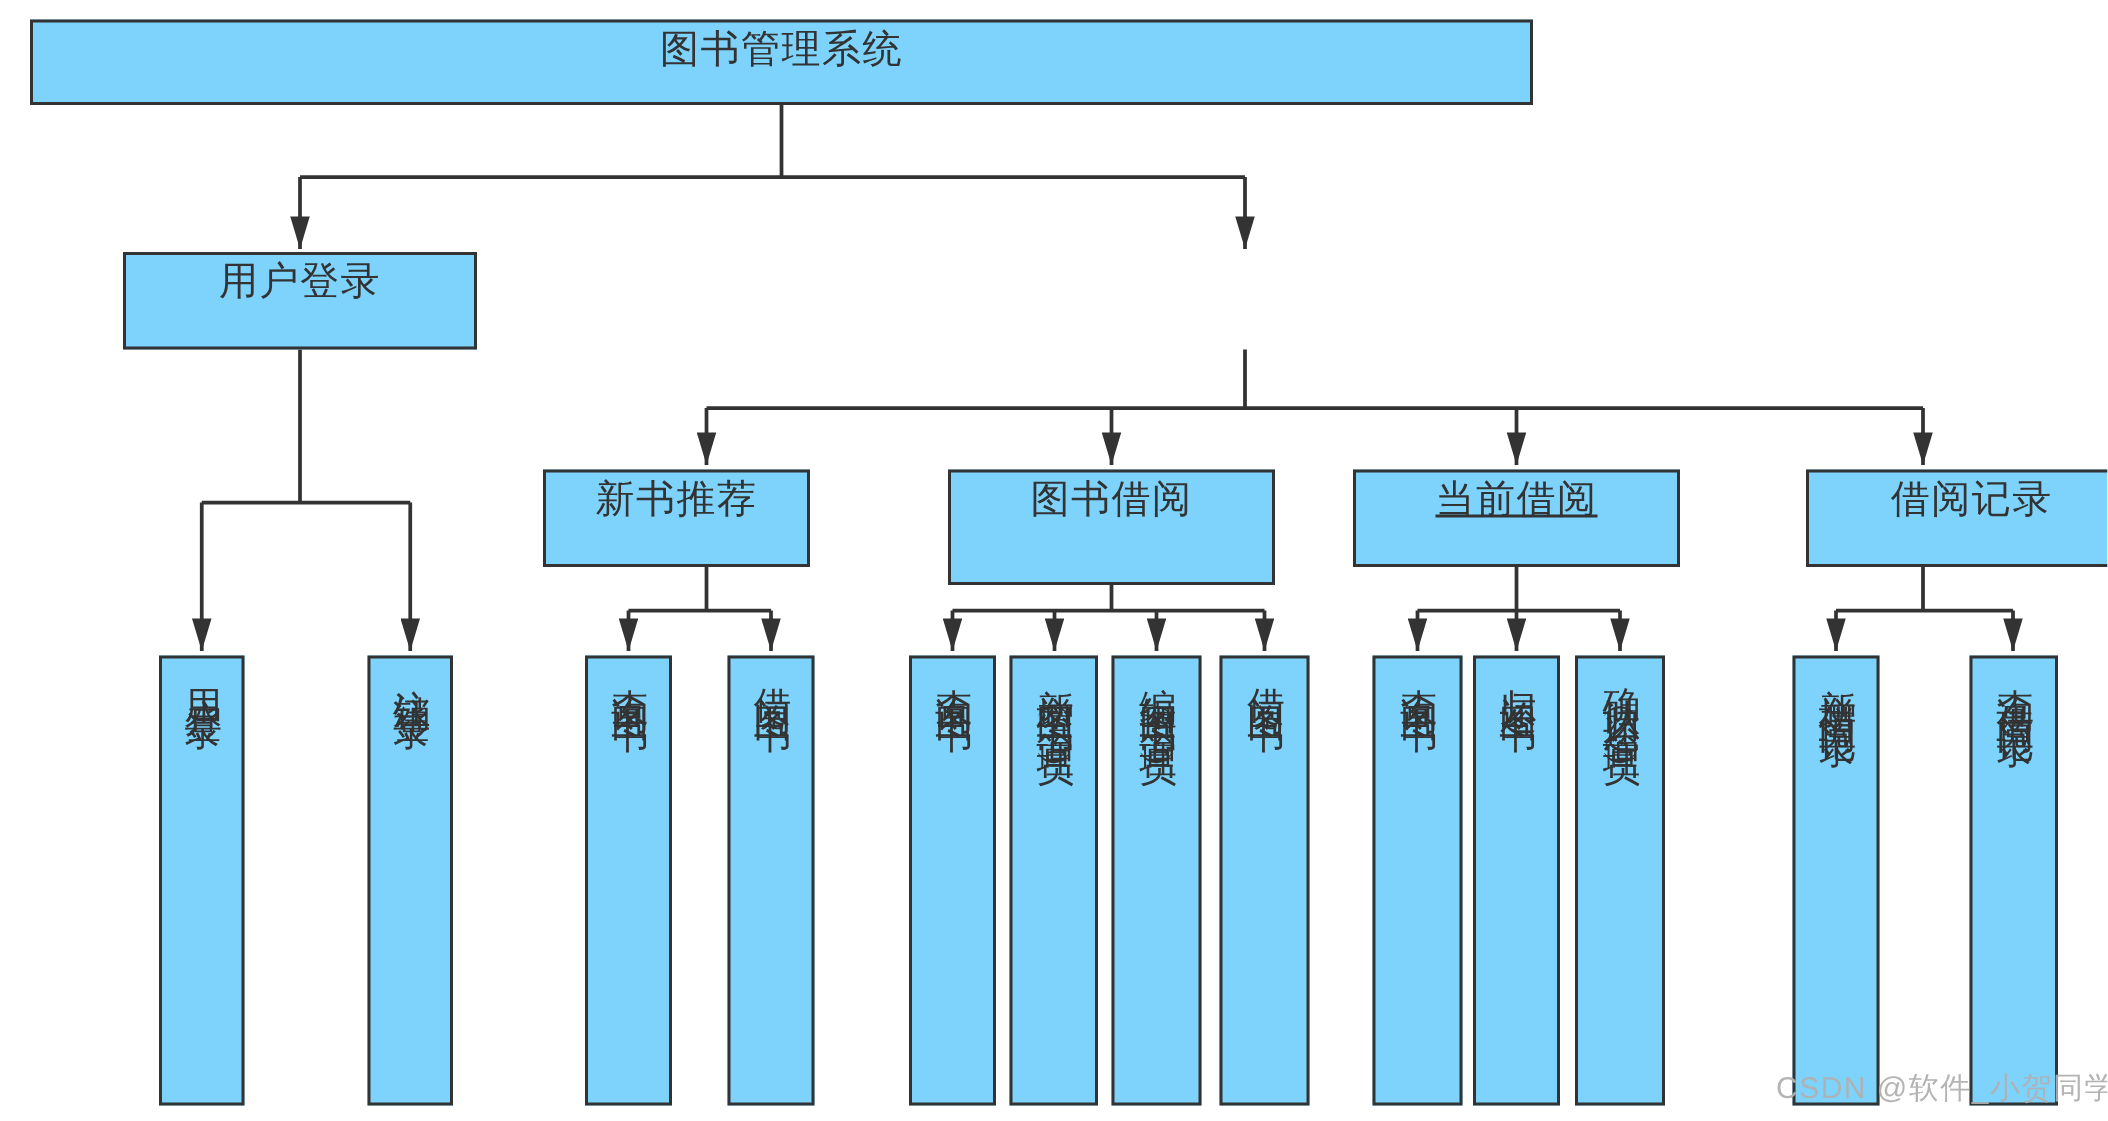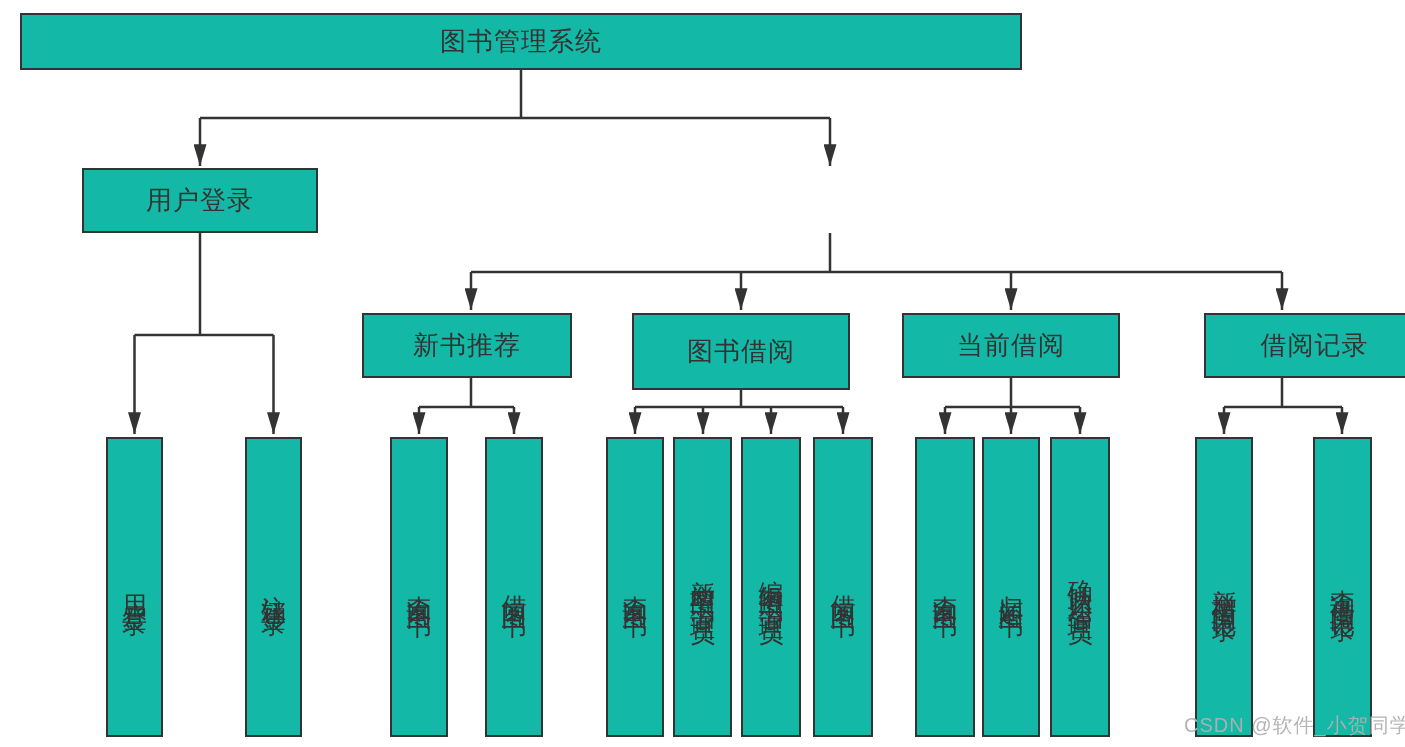--- a/index.html
+++ b/index.html
@@ -4,22 +4,22 @@
 <style>
   html,body { margin:0; padding:0; background:#ffffff; }
   .stage {
     position:relative; width:1405px; height:747px;
     background:#ffffff; overflow:hidden;
     font-family:"Liberation Sans","DejaVu Sans",sans-serif;
   }
   .connectors { position:absolute; left:0; top:0; width:1405px; height:747px; }
   .node {
     position:absolute; box-sizing:border-box;
-    background:#14b8a6; border:2.5px solid #333333;
-    display:flex; align-items:center; justify-content:center;
+    background:#7dd3fc; border:2.5px solid #333333;
+    display:flex; justify-content:center;
     color:#333333;
   }
   .node-h span { font-size:26px; letter-spacing:1px; white-space:nowrap; }
   .node-v span {
     writing-mode:vertical-rl; text-orientation:mixed;
     font-size:25px; letter-spacing:6px; line-height:1;
   }
   .watermark {
     position:absolute; left:1184px; top:712px;
     font-size:20px; color:rgba(176,176,176,0.95);
@@ -75,27 +75,27 @@
   </svg>
 
   <div class="node node-h" style="left:20px; top:13px; width:1002px; height:57px;">
     <span>图书管理系统</span>
   </div>
 
   <div class="node node-h" style="left:82px; top:168px; width:236px; height:65px;">
     <span>用户登录</span>
   </div>
 
-  <div class="node node-h" style="left:362px; top:313px; width:210px; height:65px;">
+  <div class="node node-h" style="left:362px; top:313px; width:178px; height:65px;">
     <span>新书推荐</span>
   </div>
   <div class="node node-h" style="left:632px; top:313px; width:218px; height:77px;">
     <span>图书借阅</span>
   </div>
-  <div class="node node-h" style="left:902px; top:313px; width:218px; height:65px;">
+  <div class="node node-h" style="left:902px; top:313px; width:218px; height:65px;text-decoration:underline;">
     <span>当前借阅</span>
   </div>
   <div class="node node-h" style="left:1172px; top:313px; width:221px; height:65px;margin-left:32px;">
     <span>借阅记录</span>
   </div>
 
   <div class="node node-v" style="left:106px; top:437px; width:57px; height:300px;">
     <span>用户登录</span>
   </div>
   <div class="node node-v" style="left:245px; top:437px; width:57px; height:300px;">

